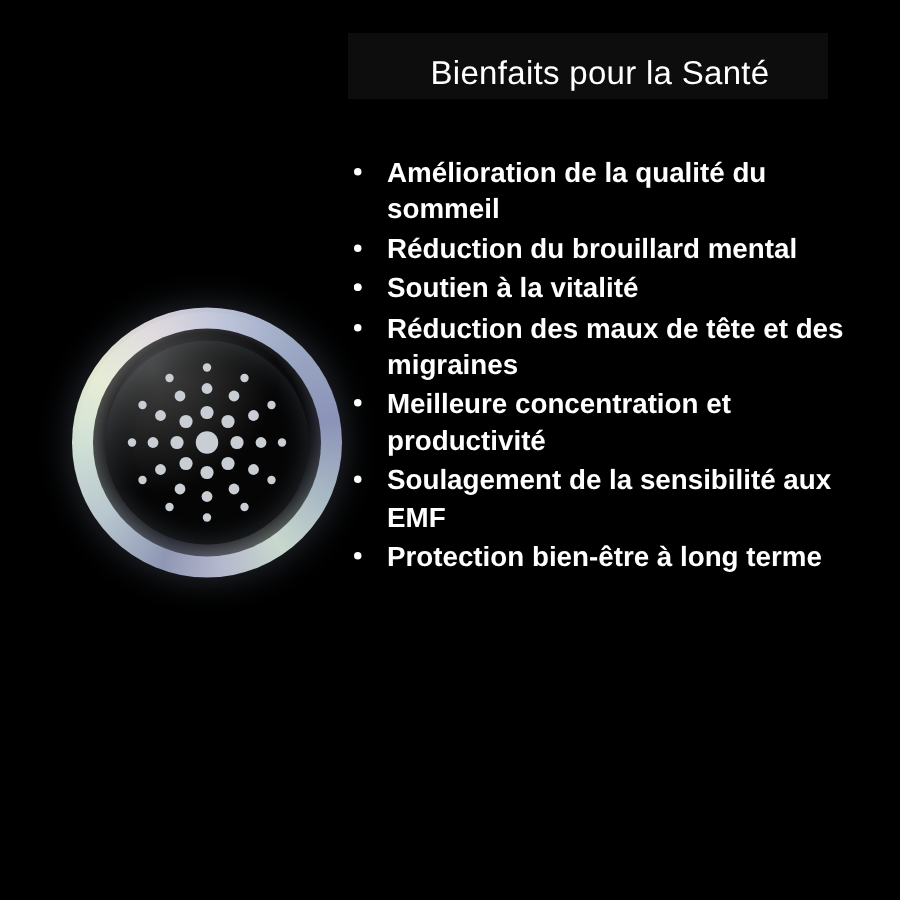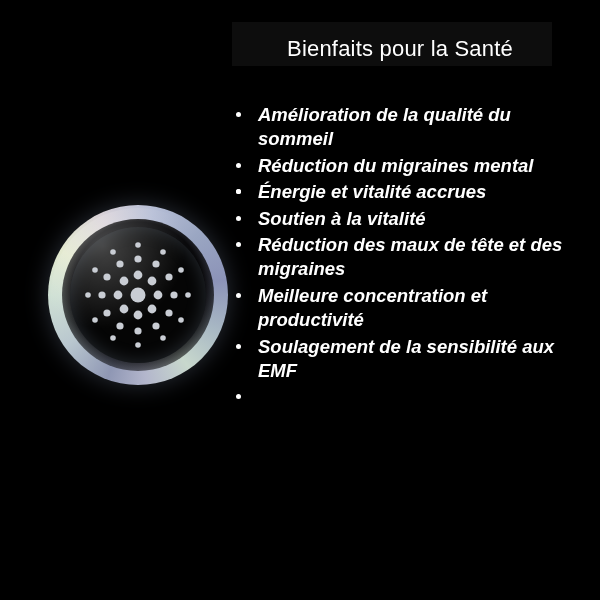--- a/index.html
+++ b/index.html
@@ -112,21 +112,20 @@
 
   
   .benefits {
     position: absolute;
     left: 228px;
     top: 103px;
     width: 358px;
     margin: 0;
     padding: 0;
     list-style: none;
-    font-style: italic;
   }
   .benefit-item {
     position: relative;
     padding-left: 30px;
     margin-bottom: 2px;
     color: #ffffff;
     font-size: 18.5px;
     font-weight: bold;
     line-height: 1.32;
   }
@@ -194,43 +193,40 @@
   <div class="heading-band"></div>
   <div class="heading">Bienfaits pour la Santé</div>
 
   <ul class="benefits">
     <li class="benefit-item">
       <span class="bullet"></span>
       <span>Amélioration de la qualité du sommeil</span>
     </li>
     <li class="benefit-item">
       <span class="bullet"></span>
-      <span>Réduction du migraines mental</span>
-    </li>
-    <li class="benefit-item">
-      <span class="bullet"></span>
-    </li>
-    <li class="benefit-item">
-      <span class="bullet"></span>
-      <span>Énergie et vitalité accrues</span>
+      <span>Réduction du brouillard mental</span>
+    </li>
+    <li class="benefit-item">
+      <span class="bullet"></span>
     </li>
     <li class="benefit-item">
       <span class="bullet"></span>
       <span>Soutien à la vitalité</span>
     </li>
     <li class="benefit-item">
       <span class="bullet"></span>
       <span>Réduction des maux de tête et des migraines</span>
     </li>
     <li class="benefit-item">
       <span class="bullet"></span>
       <span>Meilleure concentration et productivité</span>
     </li>
     <li class="benefit-item">
       <span class="bullet"></span>
       <span>Soulagement de la sensibilité aux EMF</span>
     </li>
     <li class="benefit-item">
       <span class="bullet"></span>
+      <span>Protection bien-être à long terme</span>
     </li>
   </ul>
 
 </div>
 
 </body></html>

